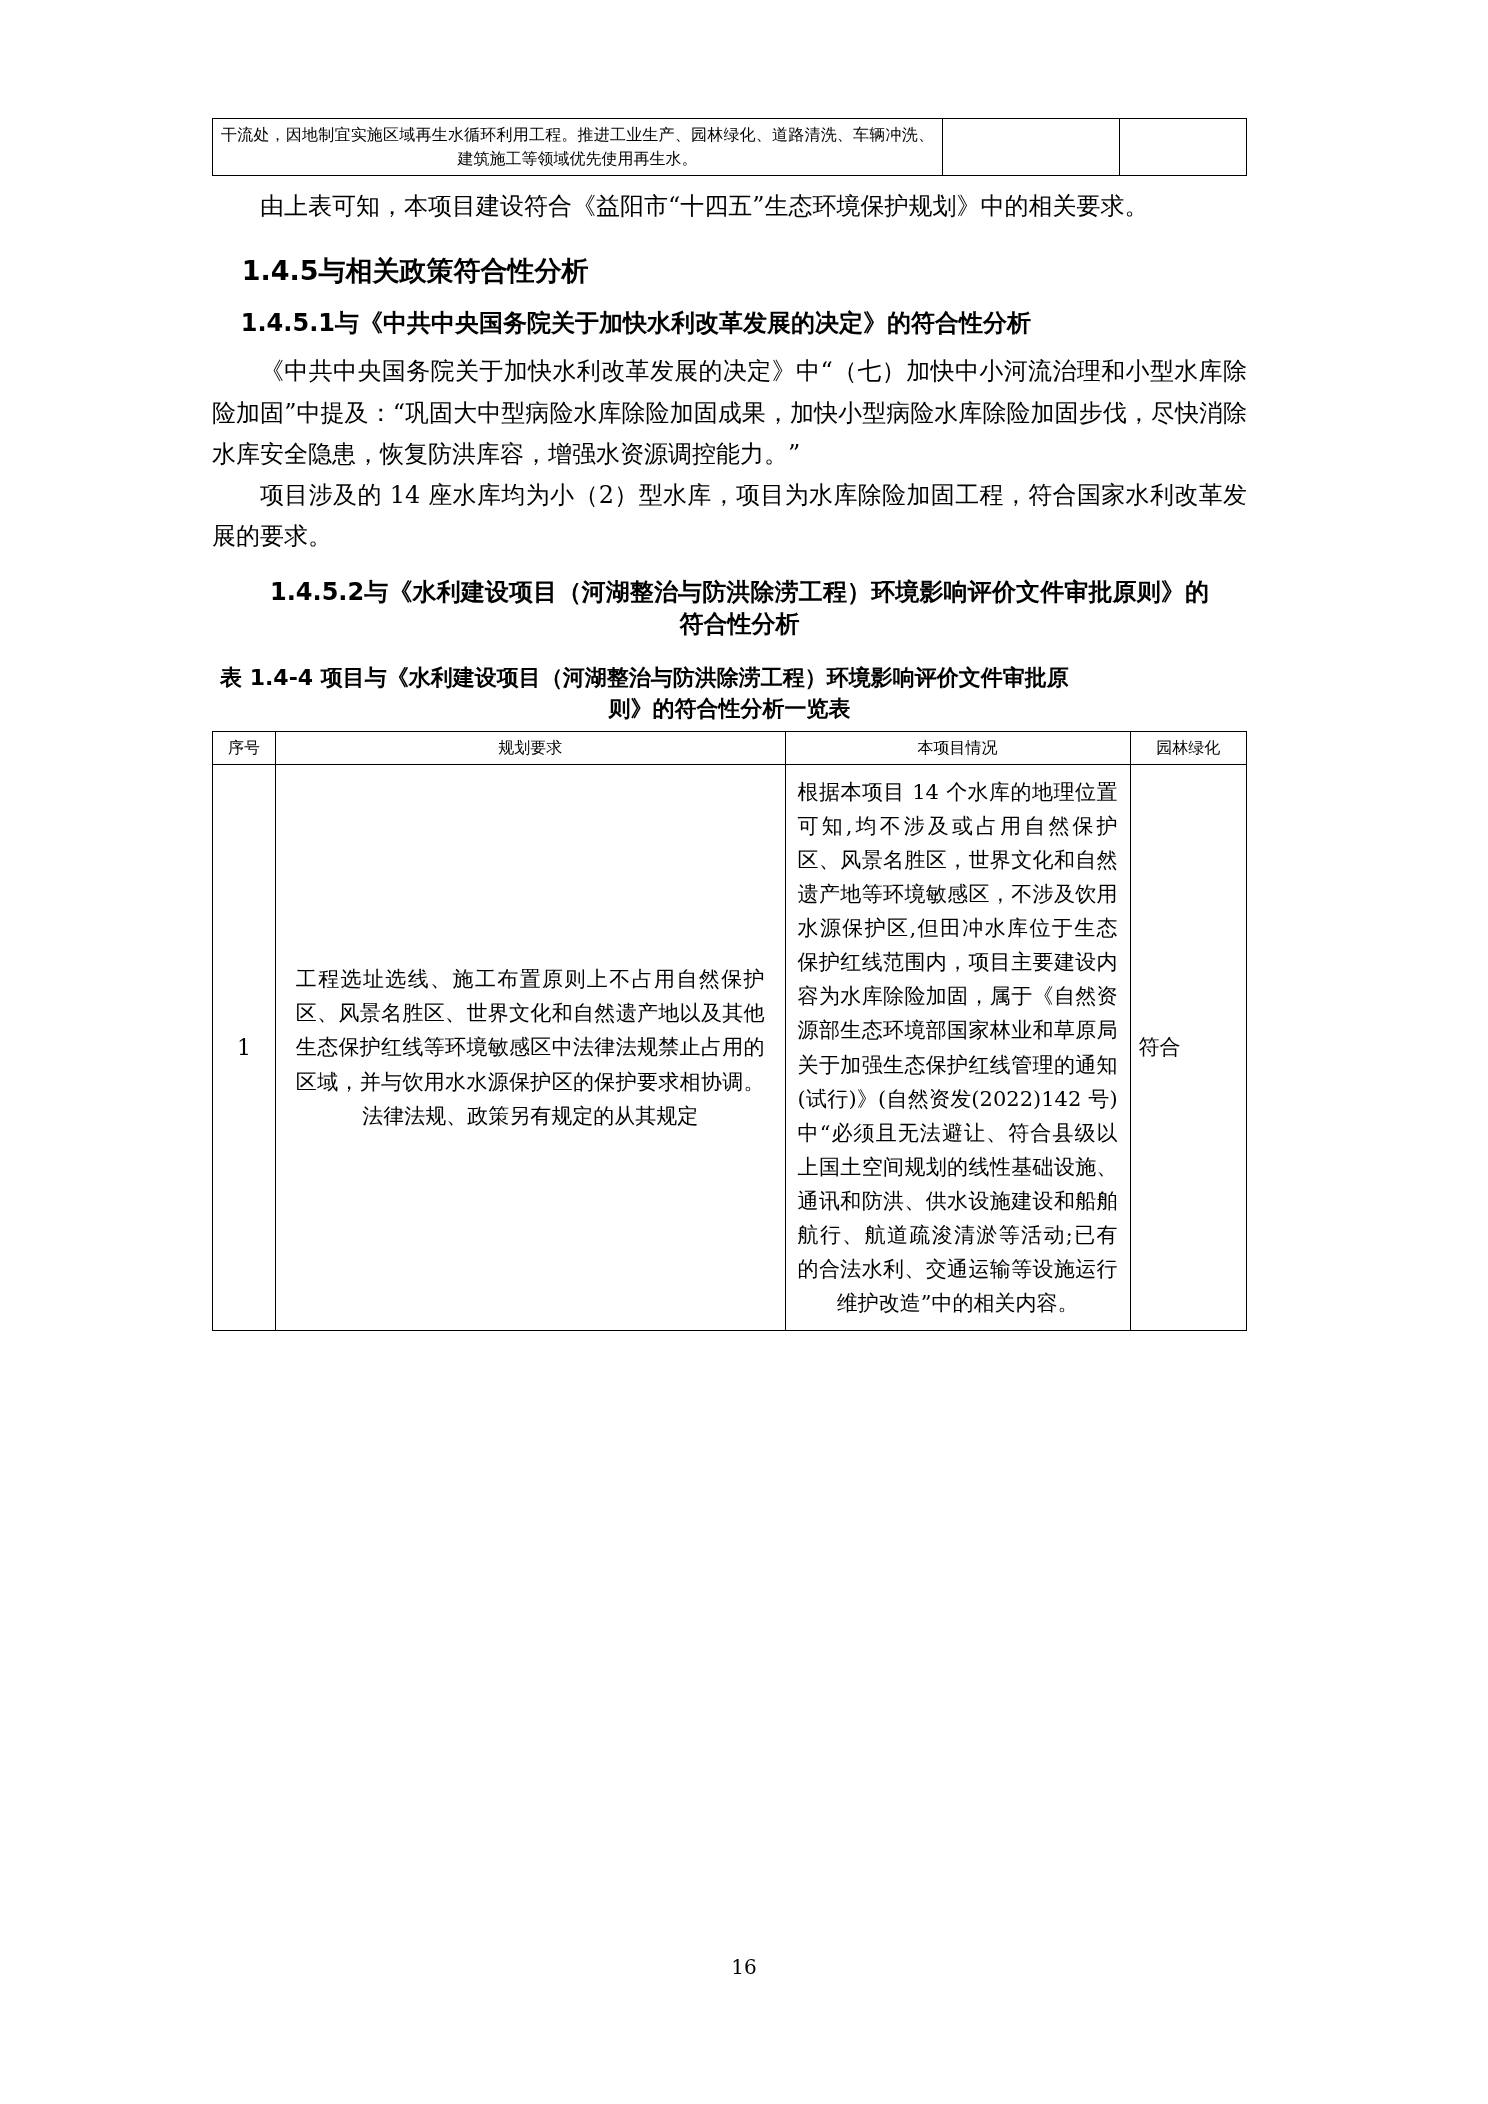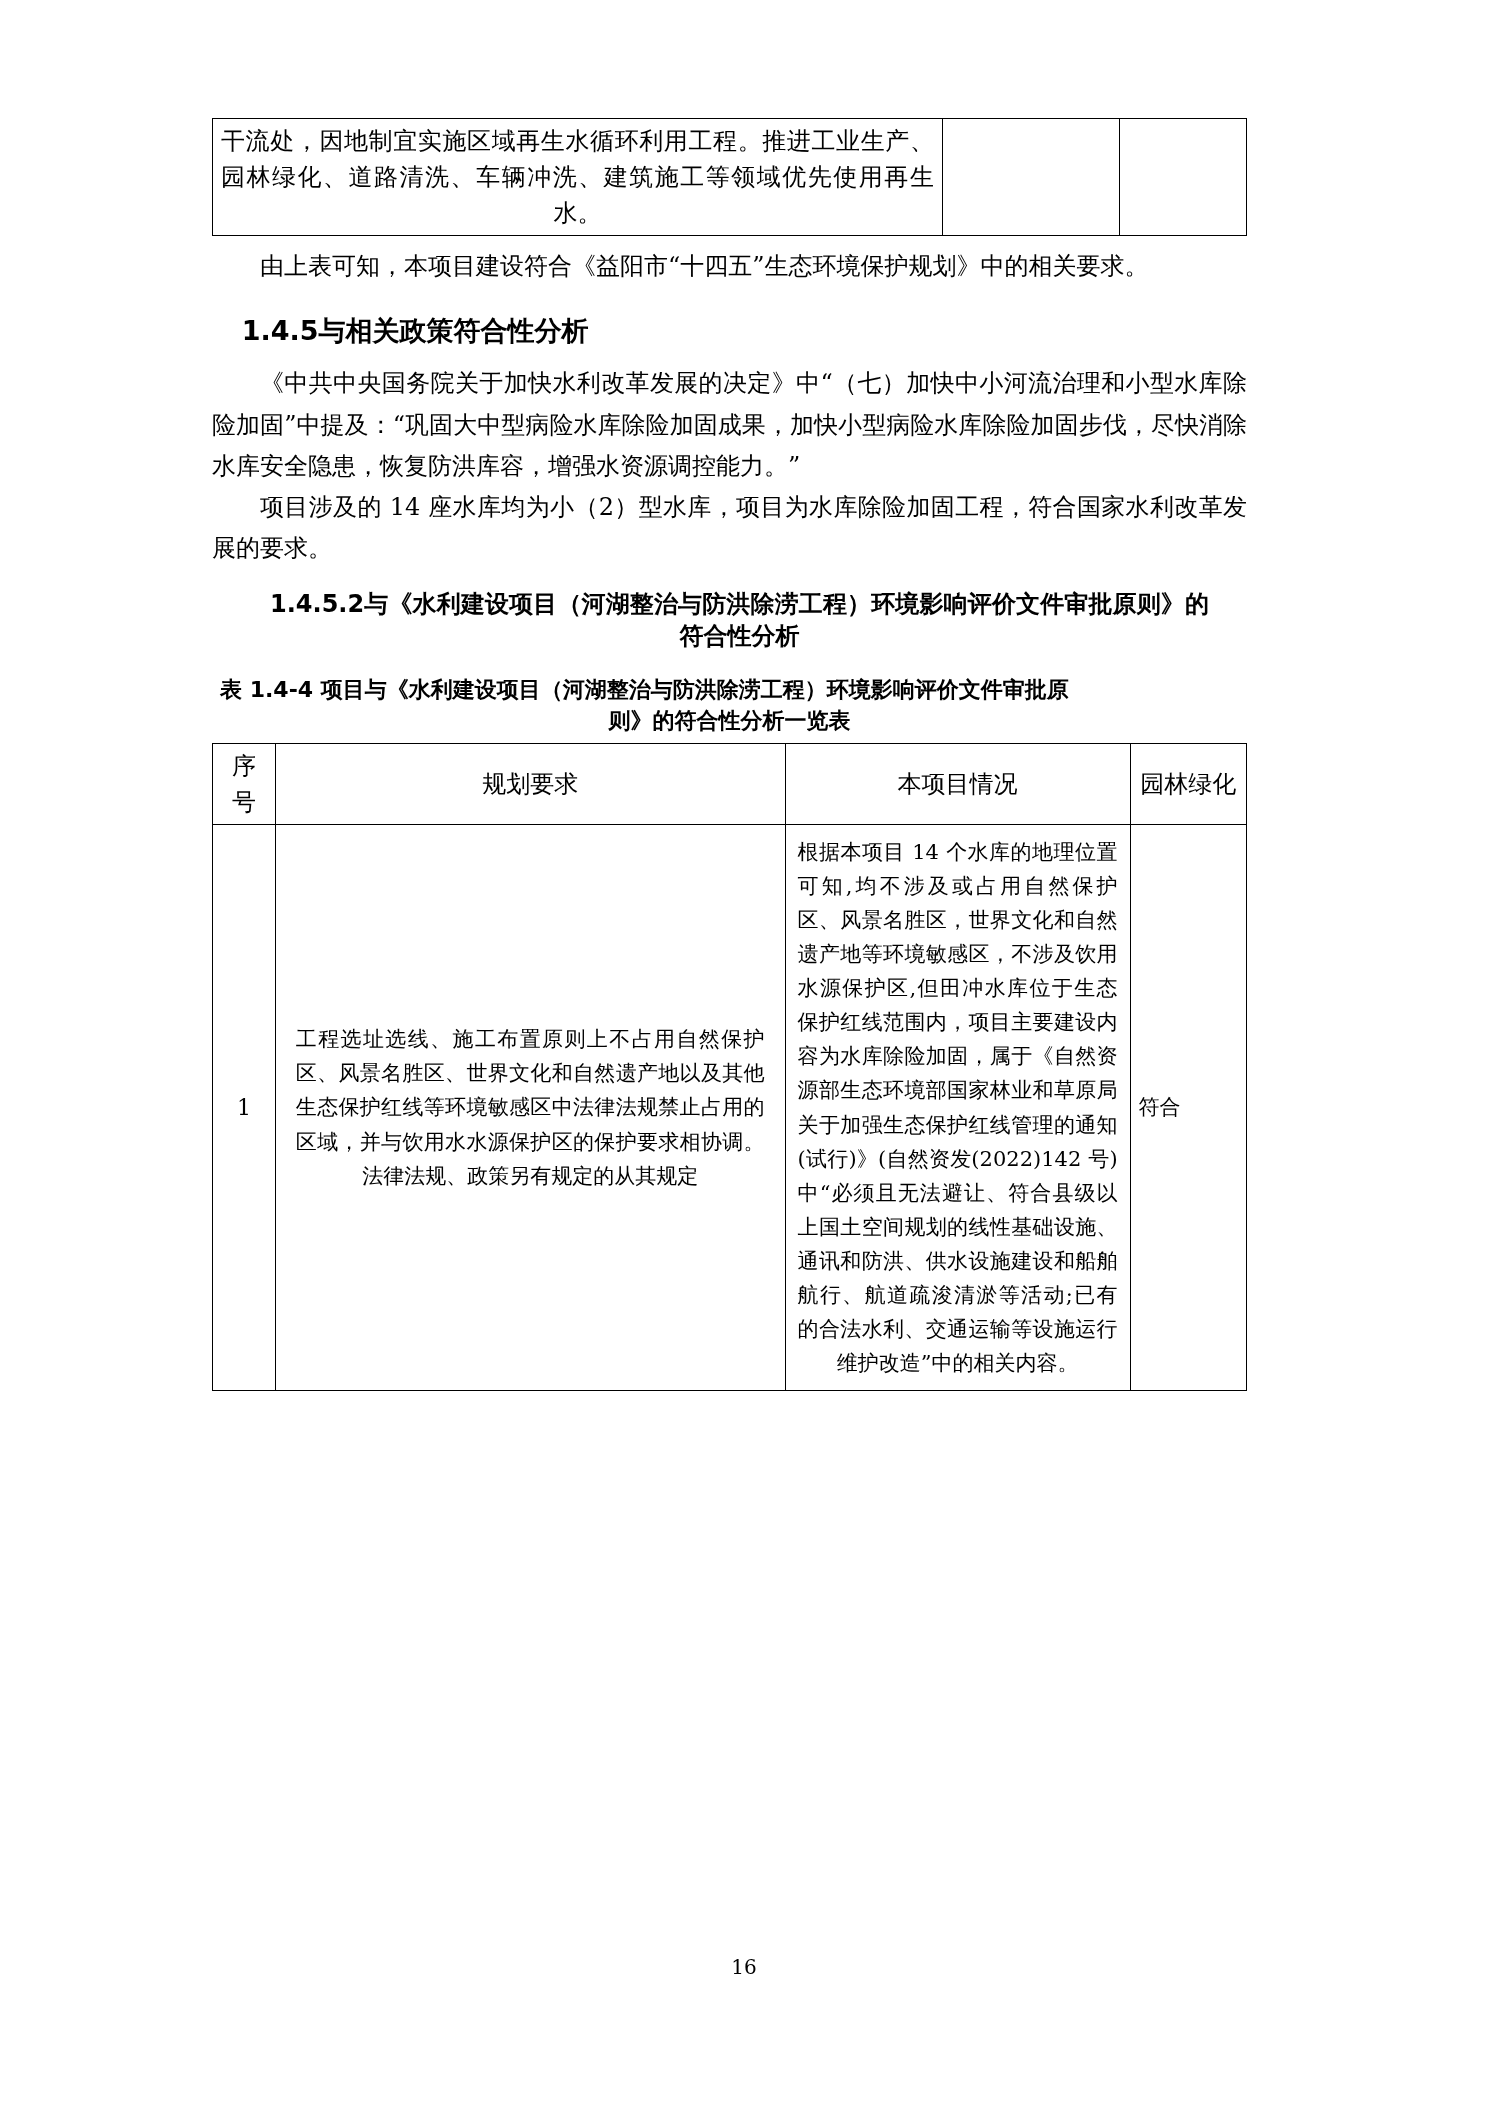--- a/index.html
+++ b/index.html
@@ -27,21 +27,21 @@
   }
 
   
   table.doc-table {
     border-collapse: collapse;
     width: 1035px;
     table-layout: fixed;
   }
   table.doc-table td, table.doc-table th {
     border: 1px solid #000;
-    font-size: 24px;
+    font-size: 16px;
     line-height: 1.5;
     padding: 4px 8px;
     vertical-align: middle;
     font-weight: normal;
   }
 
   
   .top-table td {
     font-size: 21px;
     line-height: 1.52;
@@ -158,20 +158,21 @@
         <td class="c2"></td>
         <td class="c3"></td>
       </tr>
     </tbody>
       </table>
 
     <p class="body tight">由上表可知，本项目建设符合《益阳市“十四五”生态环境保护规划》中的相关要求。</p>
 
     <h2 class="sec">1.4.5与相关政策符合性分析</h2>
 
+    <h3 class="sub">1.4.5.1与《中共中央国务院关于加快水利改革发展的决定》的符合性分析</h3>
 
     <p class="body">《中共中央国务院关于加快水利改革发展的决定》中“（七）加快中小河流治理和小型水库除险加固”中提及：“巩固大中型病险水库除险加固成果，加快小型病险水库除险加固步伐，尽快消除水库安全隐患，恢复防洪库容，增强水资源调控能力。”</p>
 
     <p class="body">项目涉及的 14 座水库均为小（2）型水库，项目为水库除险加固工程，符合国家水利改革发展的要求。</p>
 
     <h3 class="sub centered2">1.4.5.2与《水利建设项目（河湖整治与防洪除涝工程）环境影响评价文件审批原则》的符合性分析</h3>
 
 
     <div class="table-caption">
       <span class="first-line">表 1.4-4  项目与《水利建设项目（河湖整治与防洪除涝工程）环境影响评价文件审批原</span>

